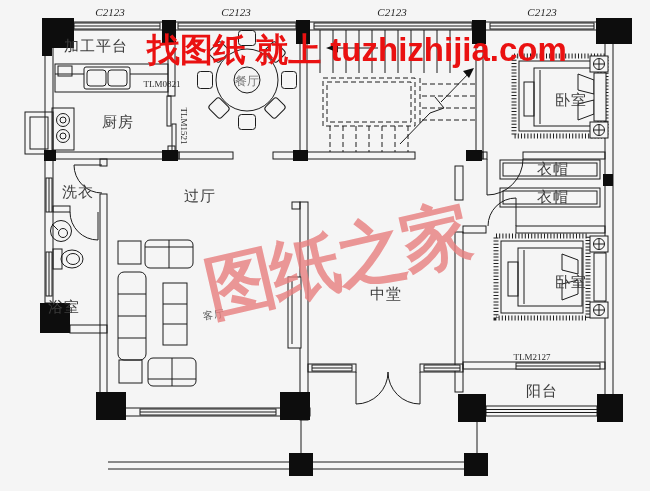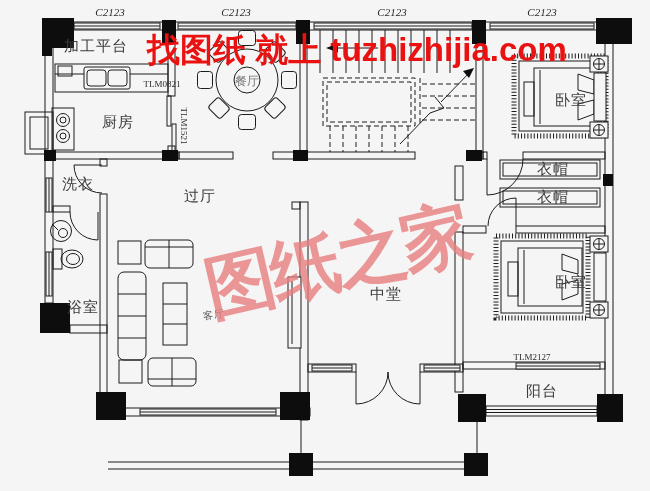--- a/index.html
+++ b/index.html
@@ -307,22 +307,22 @@
     <rect class="col" x="597" y="394" width="26" height="28"></rect>
     <rect class="col" x="289" y="453" width="24" height="23"></rect>
     <rect class="col" x="464" y="453" width="24" height="23"></rect>
   </g>
 </svg>
 
 <div class="lbl" style="left:96px;top:46px">加工平台</div>
 <div class="lbl" style="left:118px;top:122px">厨房</div>
 <div class="lbl tiny" style="left:247px;top:81px">餐厅</div>
 <div class="lbl" style="left:200px;top:196px">过厅</div>
-<div class="lbl" style="left:78px;top:184px">洗衣</div>
-<div class="lbl" style="left:83px;top:307px">浴室</div>
+<div class="lbl" style="left:78px;top:192px">洗衣</div>
+<div class="lbl" style="left:64px;top:307px">浴室</div>
 <div class="lbl living" style="left:214px;top:315px">客厅</div>
 <div class="lbl" style="left:386px;top:294px">中堂</div>
 <div class="lbl" style="left:571px;top:100px">卧室</div>
 <div class="lbl" style="left:571px;top:282px">卧室</div>
 <div class="lbl" style="left:553px;top:169px">衣帽</div>
 <div class="lbl" style="left:553px;top:197px">衣帽</div>
 <div class="lbl" style="left:542px;top:391px">阳台</div>
 
 <div class="lbl code win" style="left:110px;top:12px">C2123</div>
 <div class="lbl code win" style="left:236px;top:12px">C2123</div>

